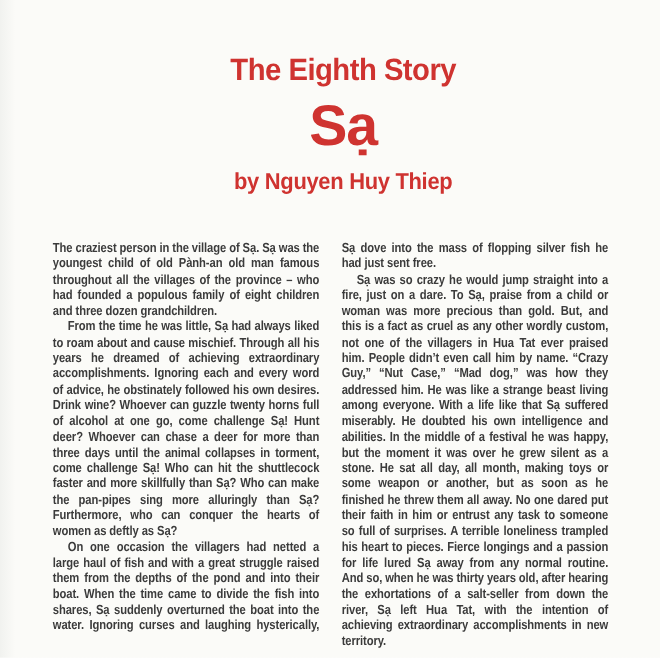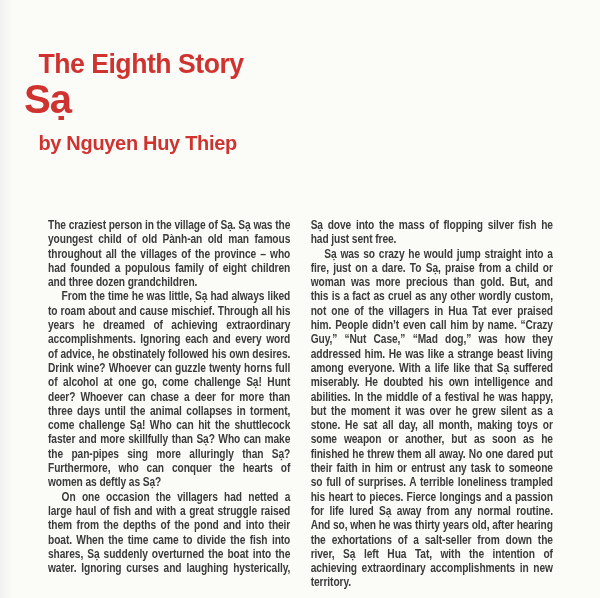--- a/index.html
+++ b/index.html
@@ -15,35 +15,36 @@
   .page {
     position: relative;
     width: 600px;
     height: 598px;
     background: var(--page-bg, #fbfbf8);
     background-image: linear-gradient(to right, #f1f2ef 0px, #fbfbf8 14px);
     box-sizing: border-box;
   }
   header {
     padding-top: 50px;
-    text-align: left;
+    text-align: center;
     color: var(--title-red, #cf3330);
     font-weight: bold;
     padding-left: 24px;
   }
   .series {
     font-size: 28px;
     line-height: 1;
     letter-spacing: -0.5px;
     transform: scaleX(0.95);
     transform-origin: center top;
   }
   .story-title {
-    font-size: 40px;
+    font-size: 52px;
     line-height: 1.05;
+    margin-top: 10px;
     letter-spacing: -1px;
   }
   .byline {
     font-size: 21px;
     line-height: 1;
     margin-top: 12px;
     letter-spacing: -0.3px;
     transform: scaleX(0.95);
     transform-origin: center top;
   }

